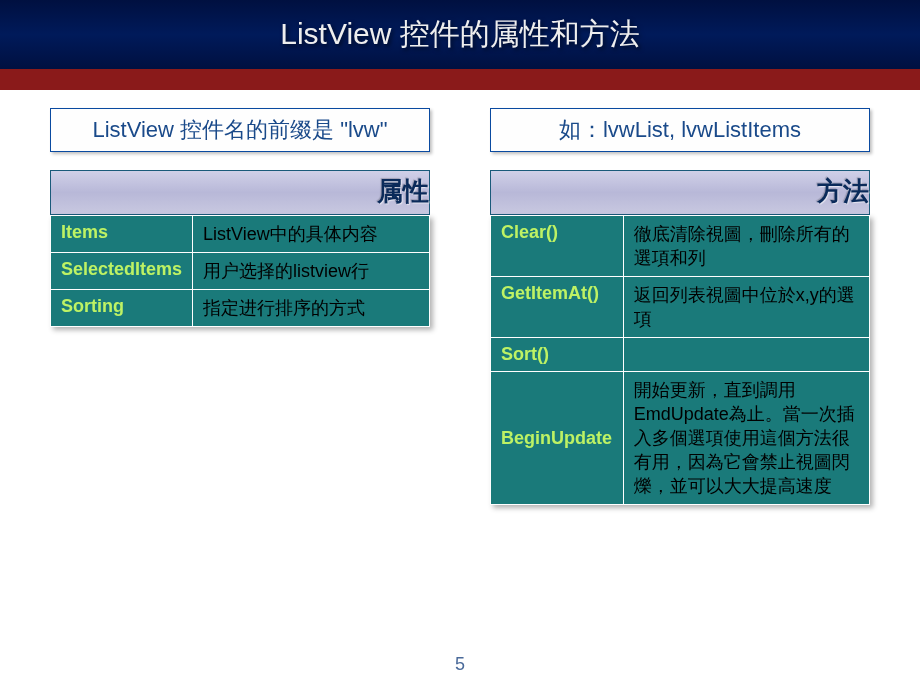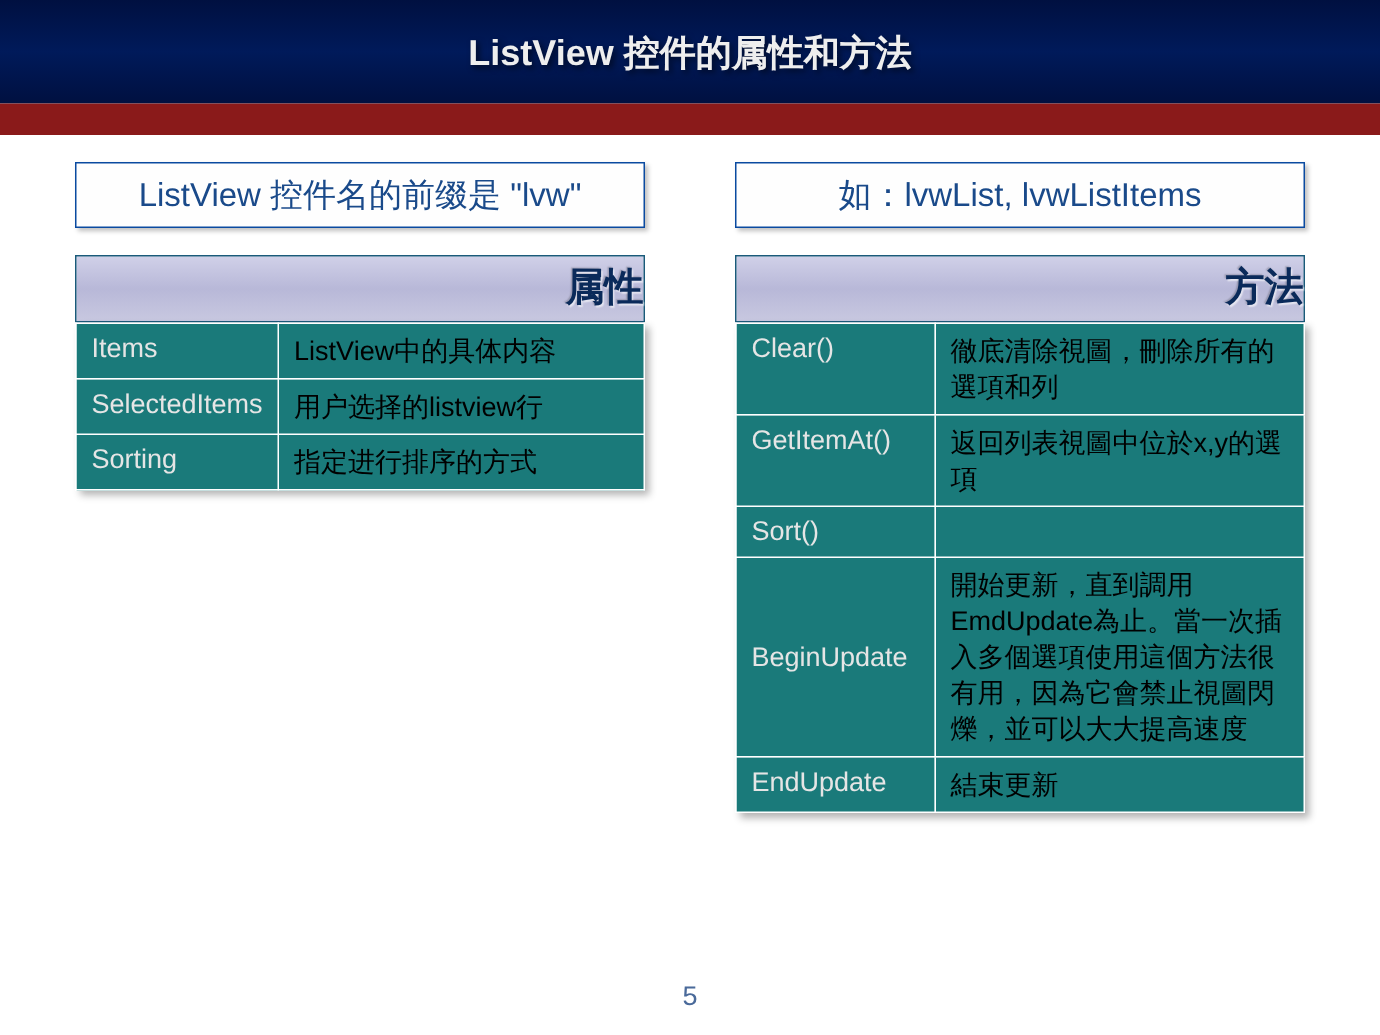--- a/index.html
+++ b/index.html
@@ -13,22 +13,22 @@
     .title-bar {
       background: linear-gradient(to bottom, #001040 0%, #001a5a 50%, #001040 100%);
       height: 72px;
       display: flex;
       align-items: center;
       justify-content: center;
       border-bottom: 3px solid #8a1a1a;
     }
     .title-text {
       color: #eeeeee;
-      font-size: 24px;
-      font-weight: bold;
+      font-size: 30px;
+      font-weight: normal;
       text-shadow: 2px 2px 4px rgba(0,0,0,0.6);
     }
     .red-stripe {
       height: 18px;
       background: #8a1a1a;
     }
     .content {
       display: flex;
       padding: 18px 50px 0 50px;
       gap: 60px;
@@ -62,23 +62,23 @@
       box-shadow: 3px 3px 5px rgba(0,0,0,0.3);
     }
     td {
       background: #1a7a7a;
       border: 1px solid #ffffff;
       padding: 6px 10px;
       vertical-align: top;
       font-size: 18px;
     }
     td.name-cell {
-      color: #e5e5e5;
+      color: #bef264;
       width: 35%;
-      font-weight: normal;
+      font-weight: bold;
       margin-top: 10px;
     }
     td.desc-cell {
       color: #000000;
       font-weight: normal;
     }
     .page-number {
       position: absolute;
       bottom: 15px;
       left: 0;
@@ -132,22 +132,18 @@
         <td class="desc-cell">返回列表視圖中位於x,y的選項</td>
       </tr>
       <tr>
         <td class="name-cell">Sort()</td>
         <td class="desc-cell"></td>
       </tr>
       <tr>
         <td class="name-cell" style="vertical-align: middle;">BeginUpdate</td>
         <td class="desc-cell">開始更新，直到調用EmdUpdate為止。當一次插入多個選項使用這個方法很有用，因為它會禁止視圖閃爍，並可以大大提高速度</td>
       </tr>
-      <tr>
-        <td class="name-cell">EndUpdate</td>
-        <td class="desc-cell">結束更新</td>
-      </tr>
     </tbody>
       </table>
   </div>
 </div>
 
 <div class="page-number">5</div>
 
 </body></html>

